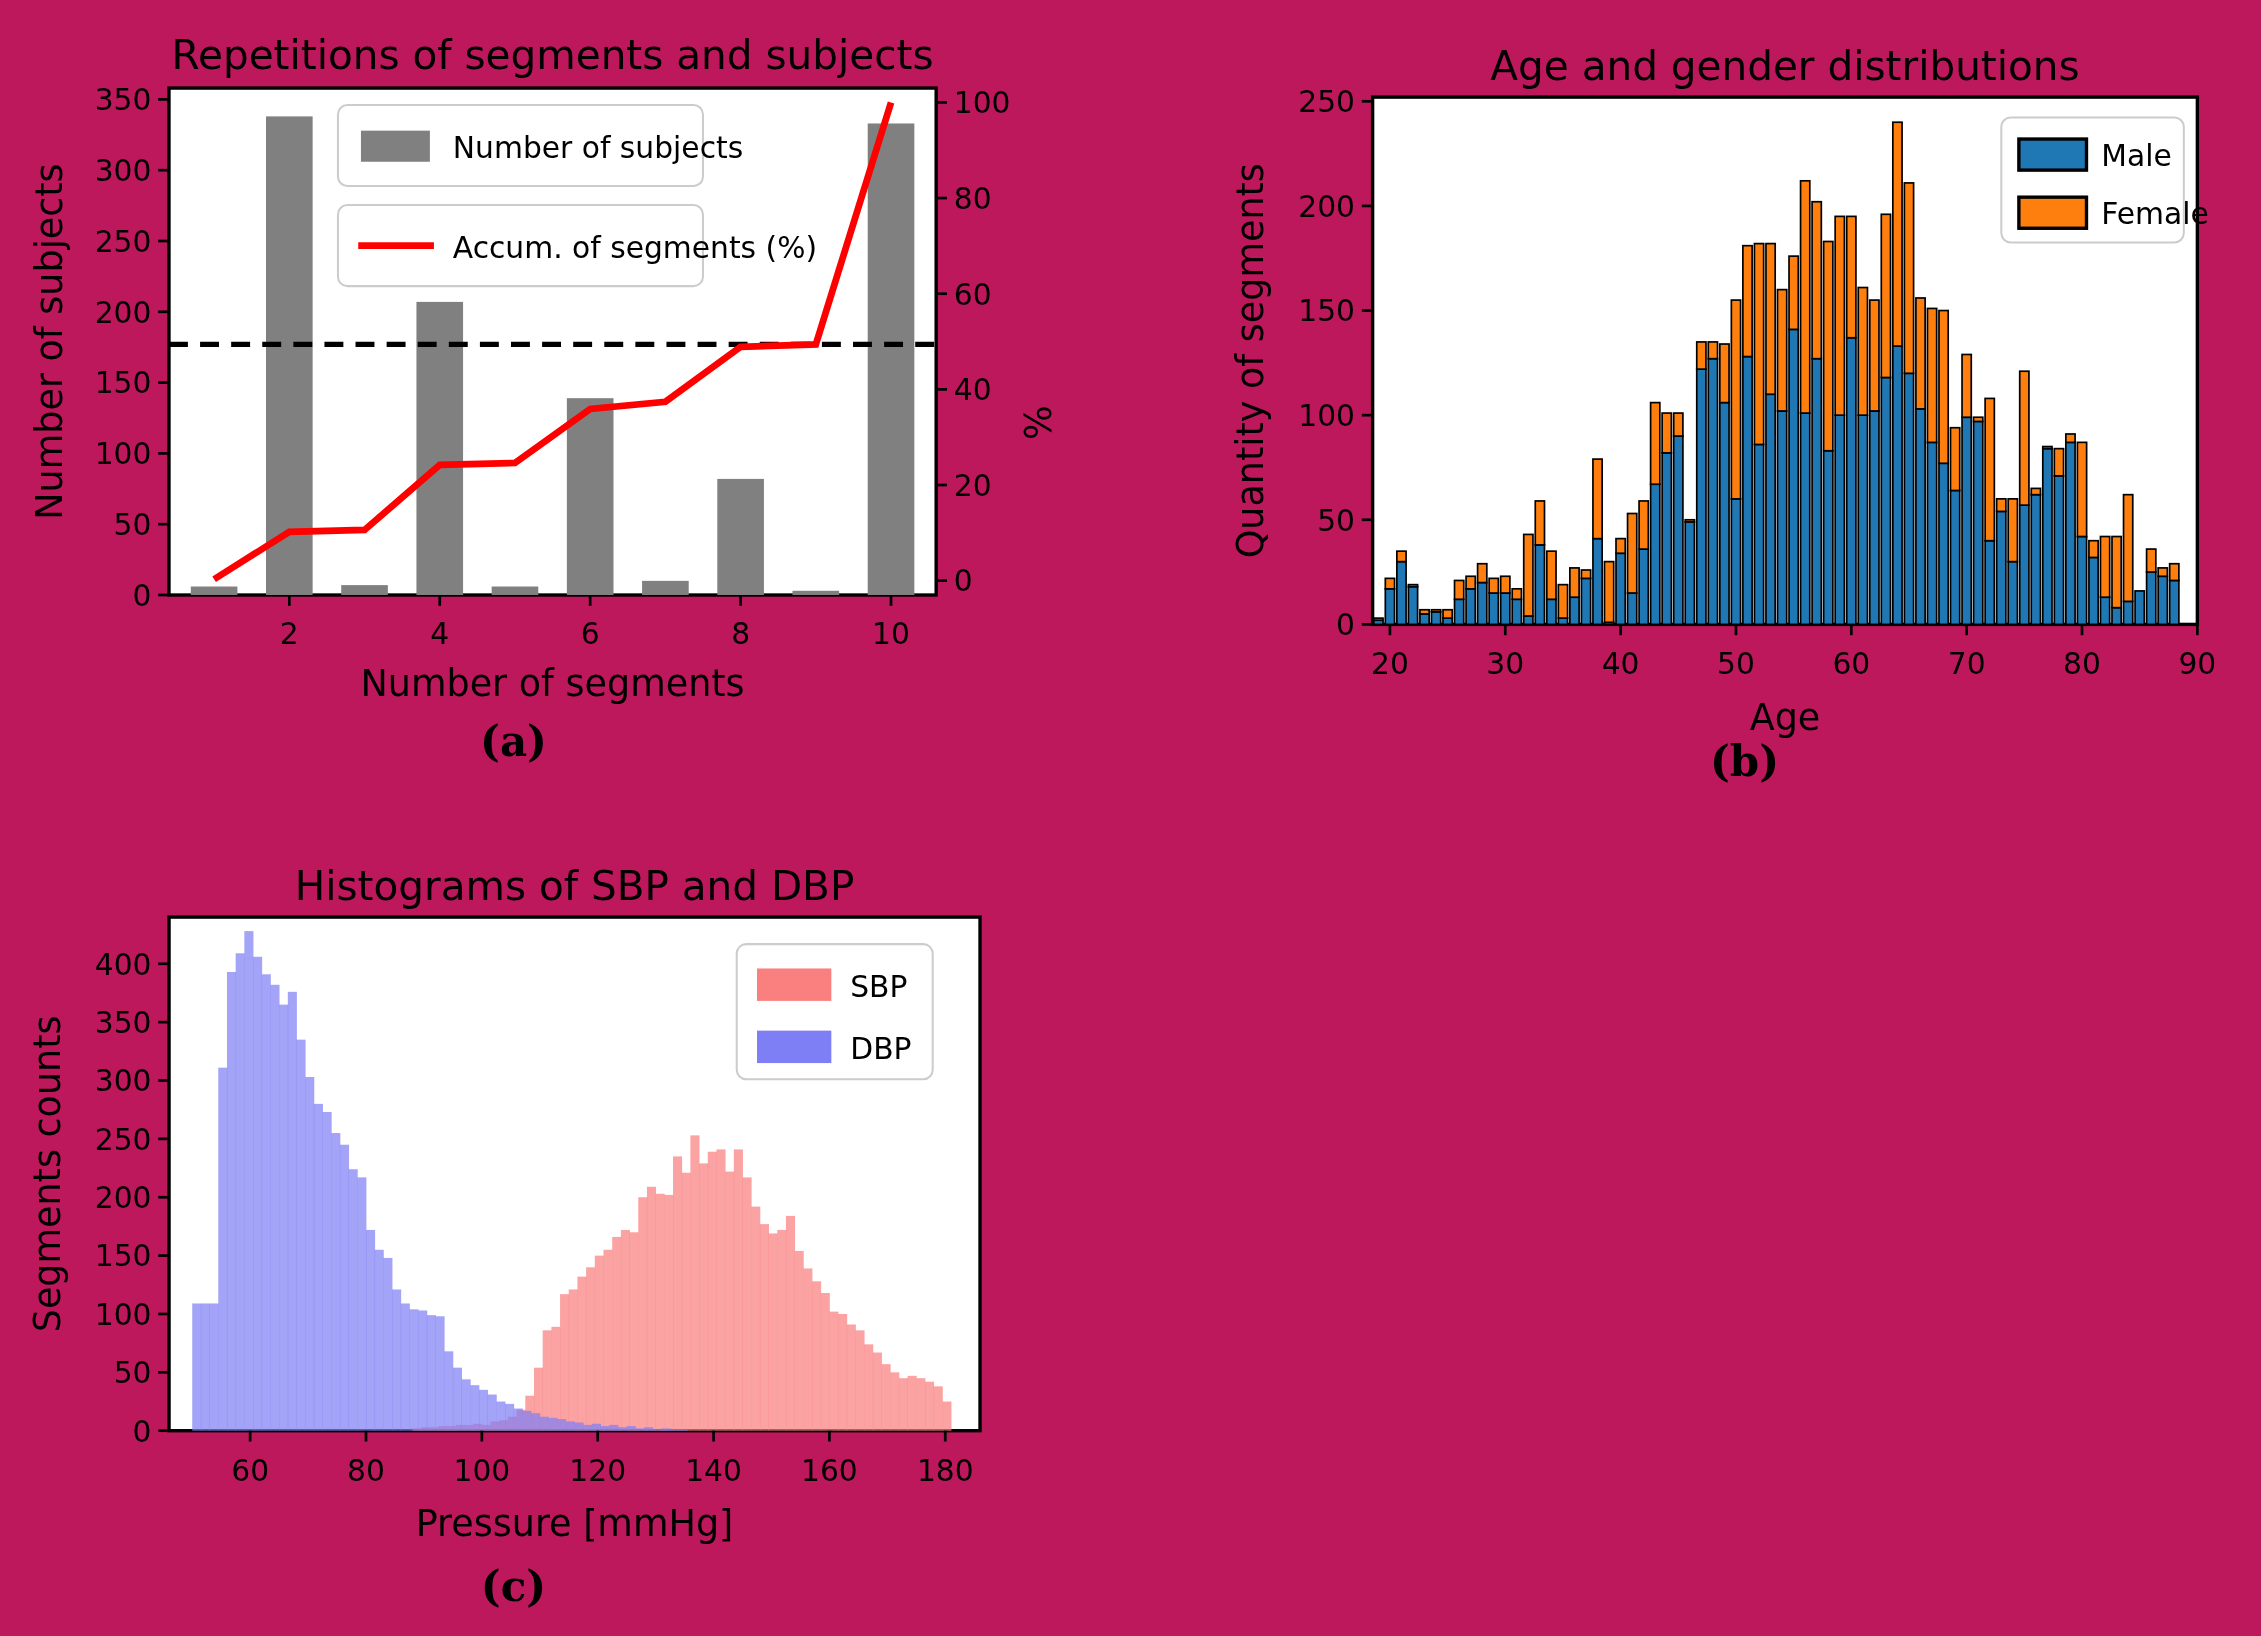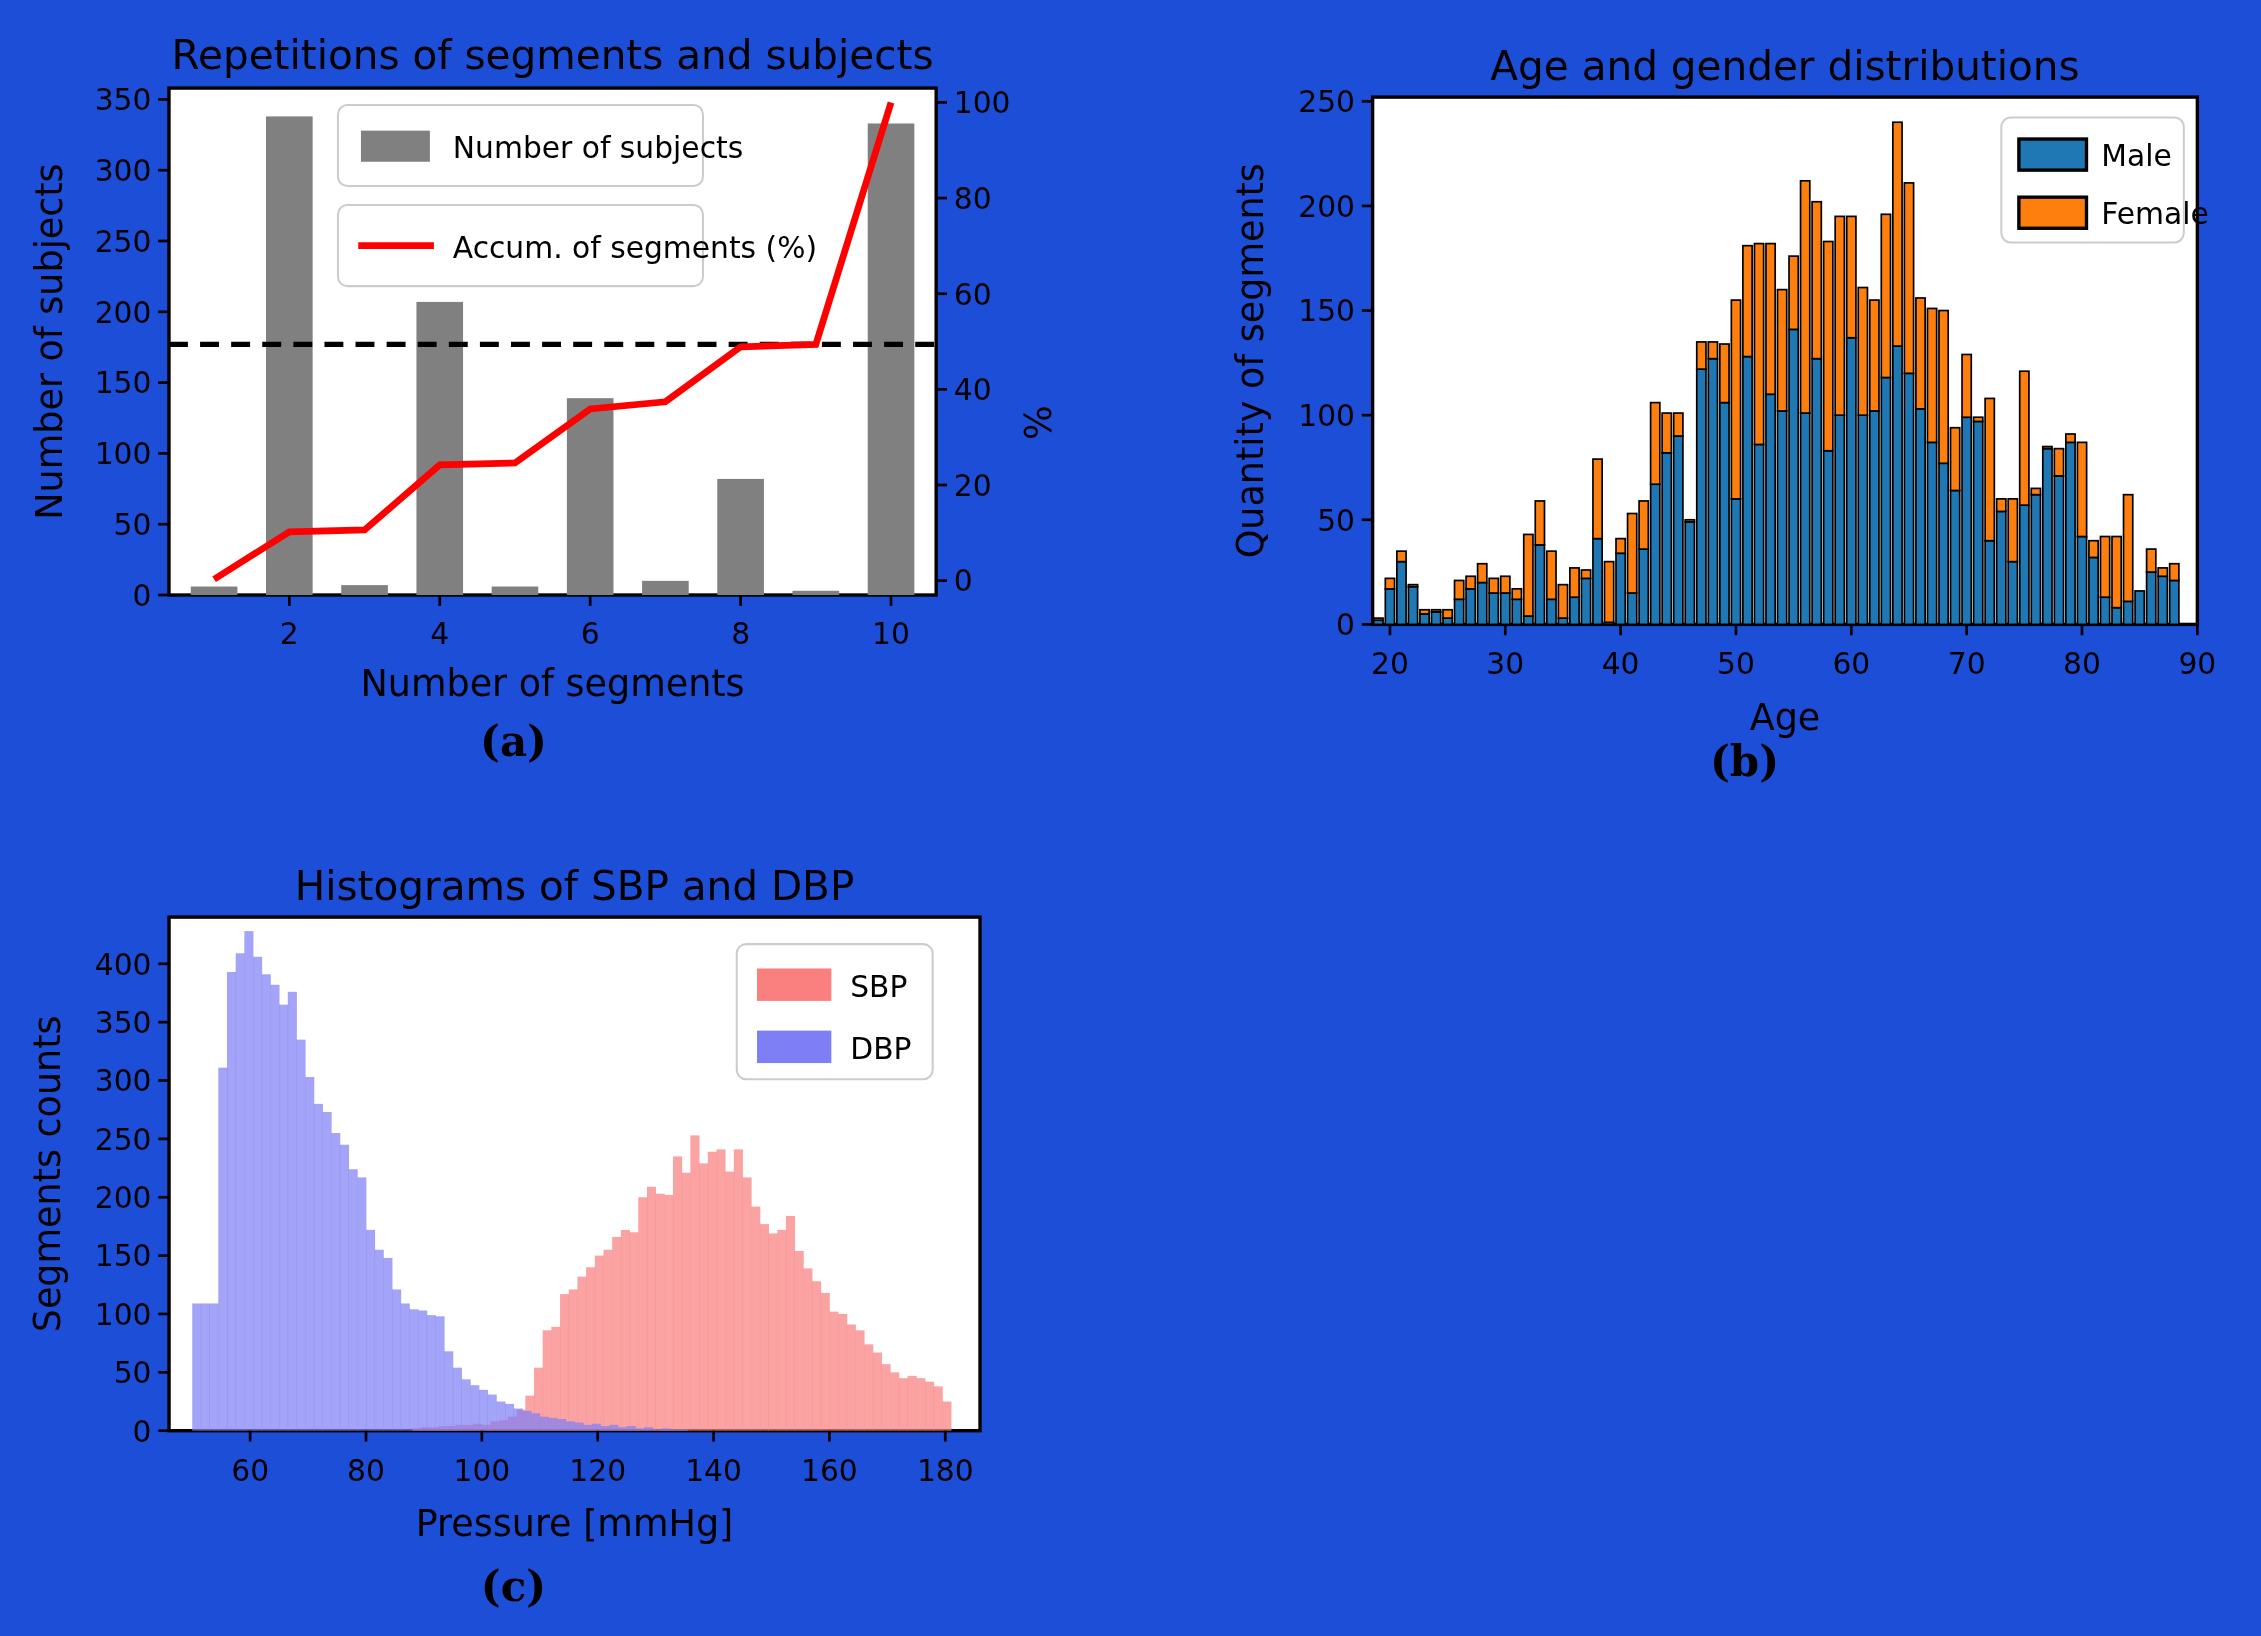--- a/index.html
+++ b/index.html
@@ -10,21 +10,21 @@
   body {
     width: 2261px;
     height: 1636px;
     position: relative;
     font-family: "DejaVu Sans", sans-serif;
     overflow: hidden;
   }
   .figure-root {
     position: absolute;
     inset: 0;
-    background: #1d4ed8;
+    background: #be185d;
     padding-left: 8px;
   }
   .panel {
     position: absolute;
   }
   #panel-a { left: 0px;    top: 0px;    width: 1095px; height: 798px; }
   #panel-b { left: 1190px; top: 16px;    width: 1071px; height: 845px; }
   #panel-c { left: 0px;    top: 836px; width: 1095px; height: 838px; }
 
   .panel-svg { display: block; }

